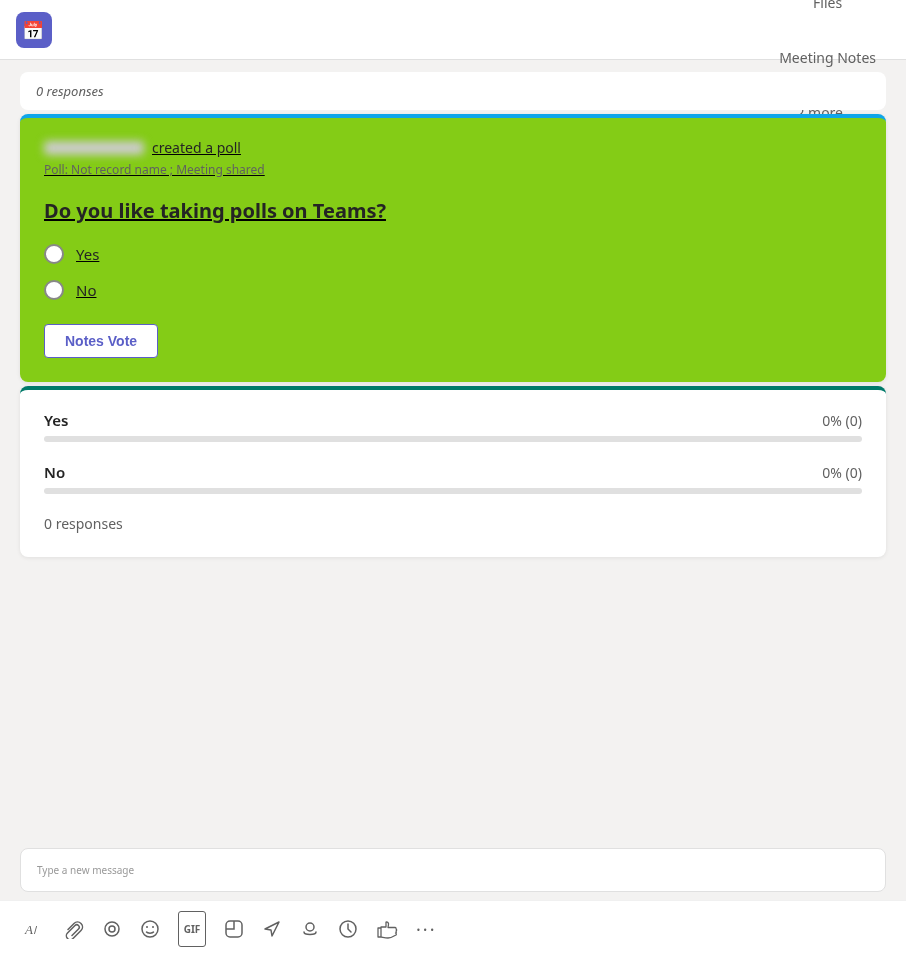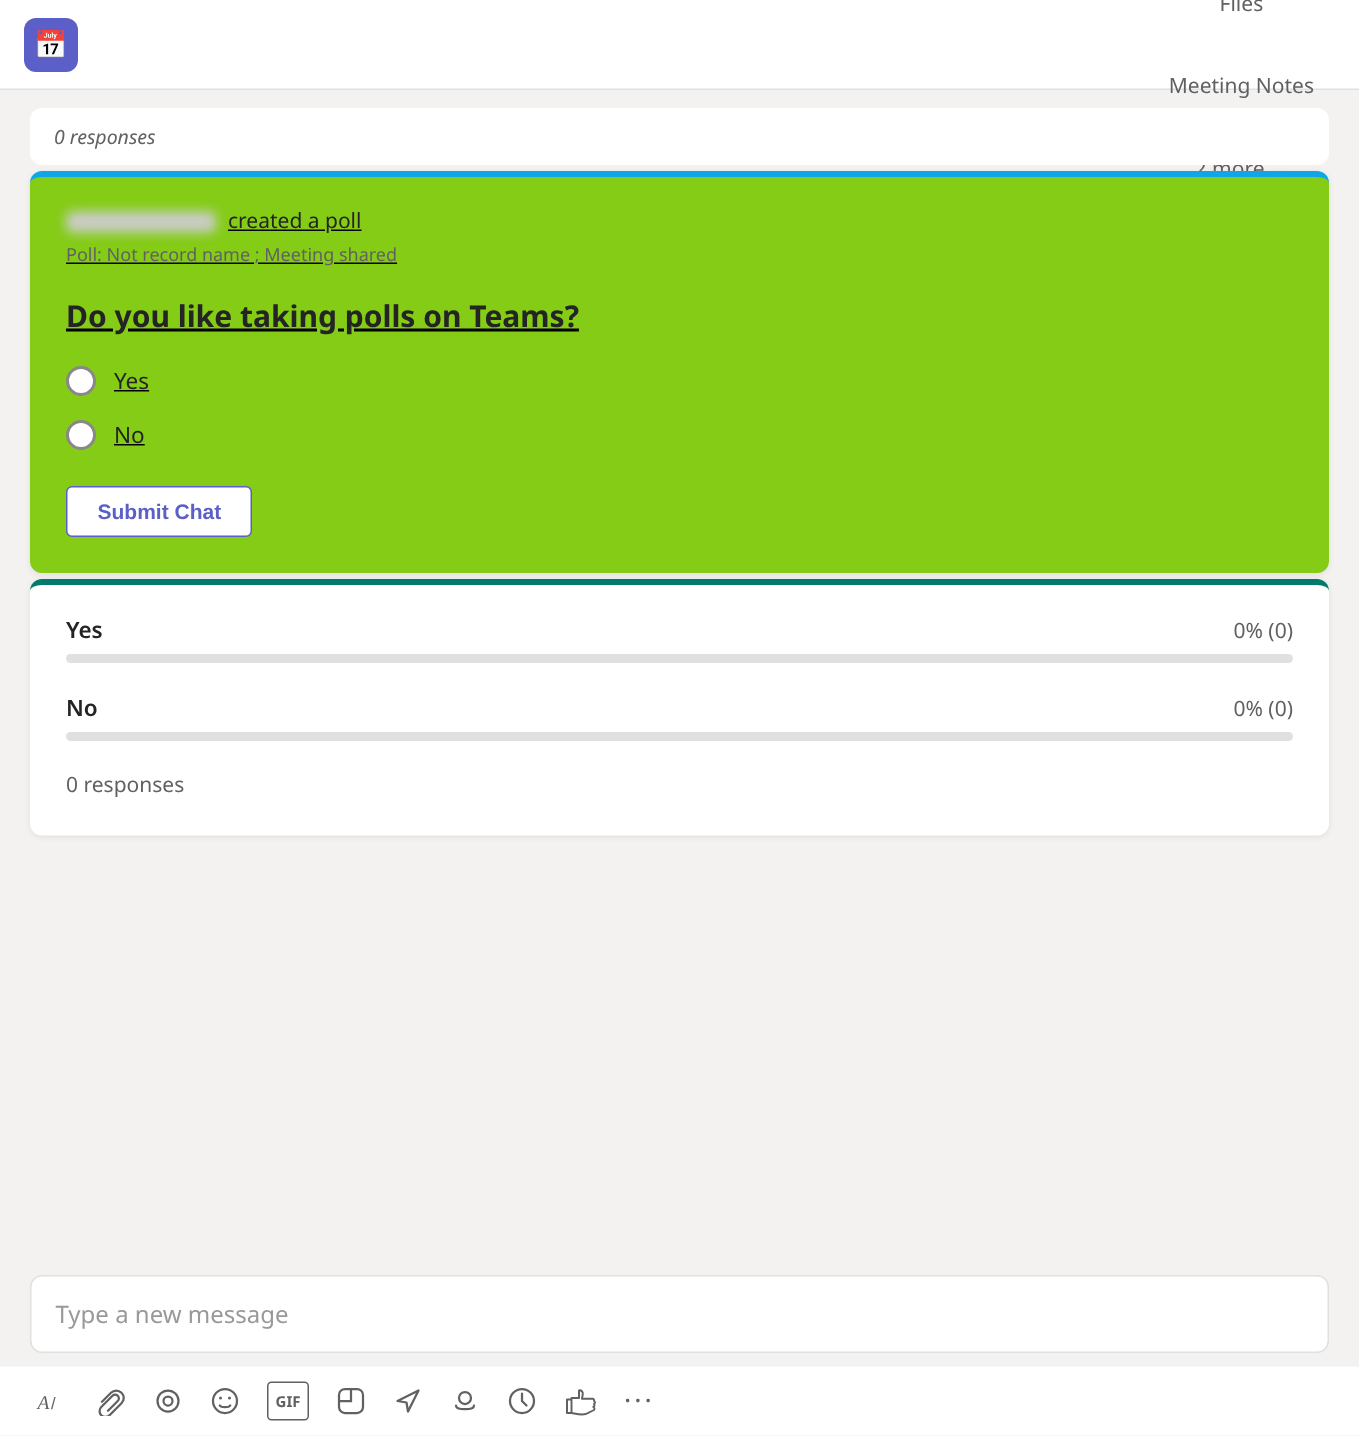--- a/index.html
+++ b/index.html
@@ -232,21 +232,21 @@
     
     .message-input-area {
       background: #fff;
       margin: 8px 20px;
       border-radius: 8px;
       border: 1px solid #e0e0e0;
       padding: 14px 16px;
       flex-shrink: 0;
     }
     .message-placeholder {
-      font-size: 16px;
+      font-size: 10px;
       color: #999;
     }
 
     
     .toolbar {
       display: flex;
       align-items: center;
       padding: 10px 24px;
       gap: 18px;
       background: #fff;
@@ -256,21 +256,21 @@
     .toolbar-icon {
       font-size: 20px;
       color: #616161;
       cursor: pointer;
       display: flex;
       align-items: center;
       justify-content: center;
     }
     .toolbar-icon-box {
       width: 28px;
-      height: 26px;
+      height: 36px;
       border: 1.5px solid #616161;
       border-radius: 3px;
       display: flex;
       align-items: center;
       justify-content: center;
       font-size: 10px;
       font-weight: 700;
       color: #616161;
       cursor: pointer;
     }
@@ -309,21 +309,21 @@
     <div class="poll-options">
       <div class="poll-option">
         <div class="radio-circle"></div>
         <span class="option-label">Yes</span>
       </div>
       <div class="poll-option">
         <div class="radio-circle"></div>
         <span class="option-label">No</span>
       </div>
     </div>
-    <button class="submit-btn">Submit Chat</button>
+    <button class="submit-btn">Notes Vote</button>
   </div>
 
   <div class="results-card">
     <div class="result-row">
       <div class="result-label-row">
         <span class="result-label">Yes</span>
         <span class="result-pct">0% (0)</span>
       </div>
       <div class="result-bar-bg">
         <div class="result-bar-fill" style="width: 0%"></div>

